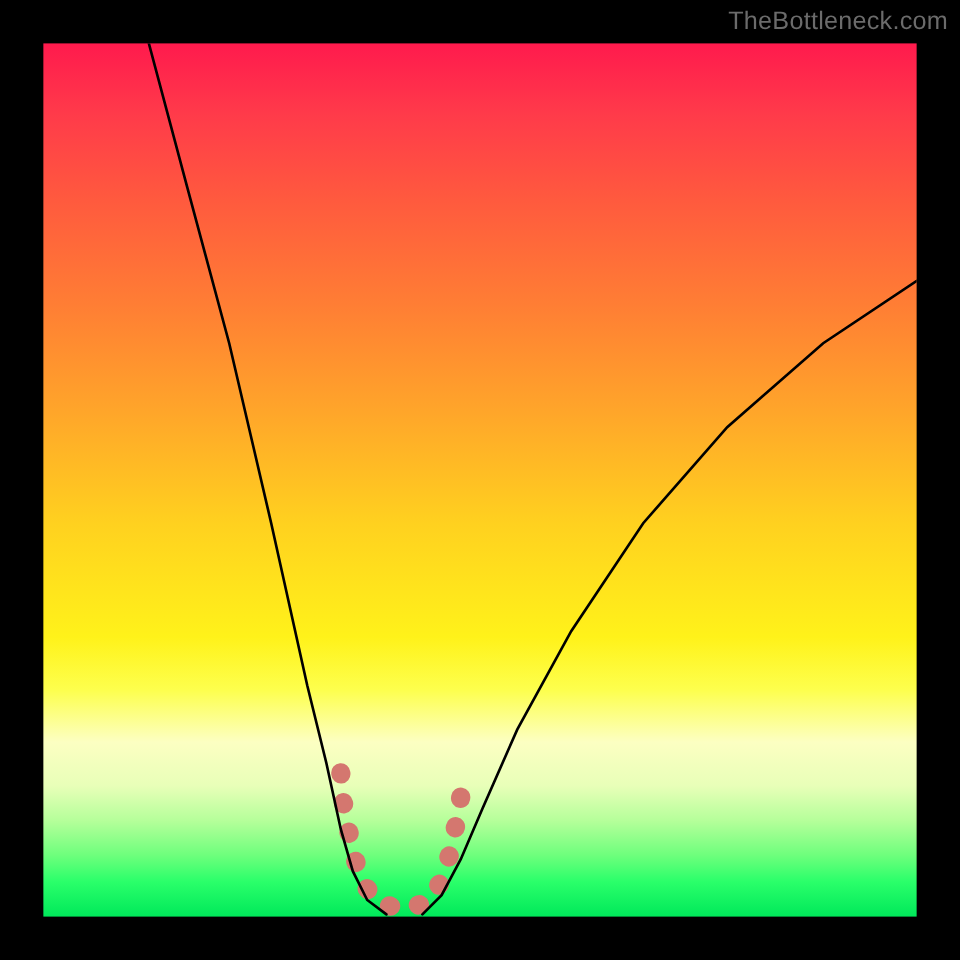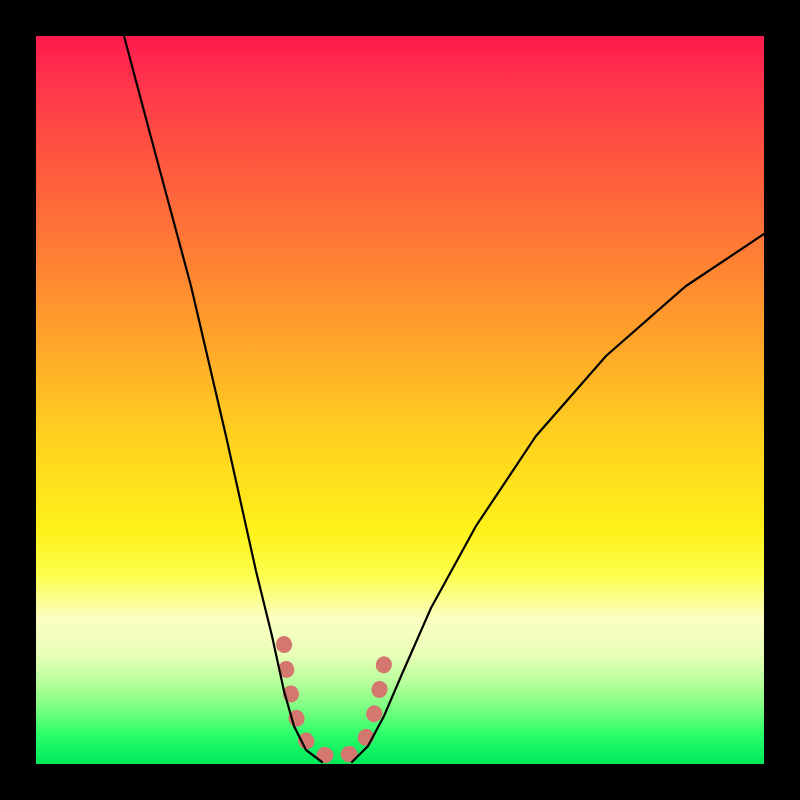--- a/index.html
+++ b/index.html
@@ -67,20 +67,21 @@
     font-weight: 500;
     letter-spacing: 0.2px;
     user-select: none;
   }
 </style>
 </head>
 <body>
 
 <div class="frame">
 
+  <div class="watermark">TheBottleneck.com</div>
 
   <div class="plot">
     <div class="gradient"></div>
 
     <svg class="curves" viewBox="0 0 728 728" preserveAspectRatio="none">
 
       <polyline id="marker-line" fill="none" stroke="#d4776f" stroke-width="16" stroke-linecap="round" stroke-linejoin="round" stroke-dasharray="1 24" points="248,608 250,632 256,664 264,696 278,716 300,722 320,716 332,698 340,672 346,640 350,616"></polyline>
 
       <polyline id="left-line" fill="none" stroke="#000" stroke-width="2.2" stroke-linecap="round" points="88,0 120,120 155,250 190,400 220,535 236,600 248,655 258,690 270,714 286,726"></polyline>
 

